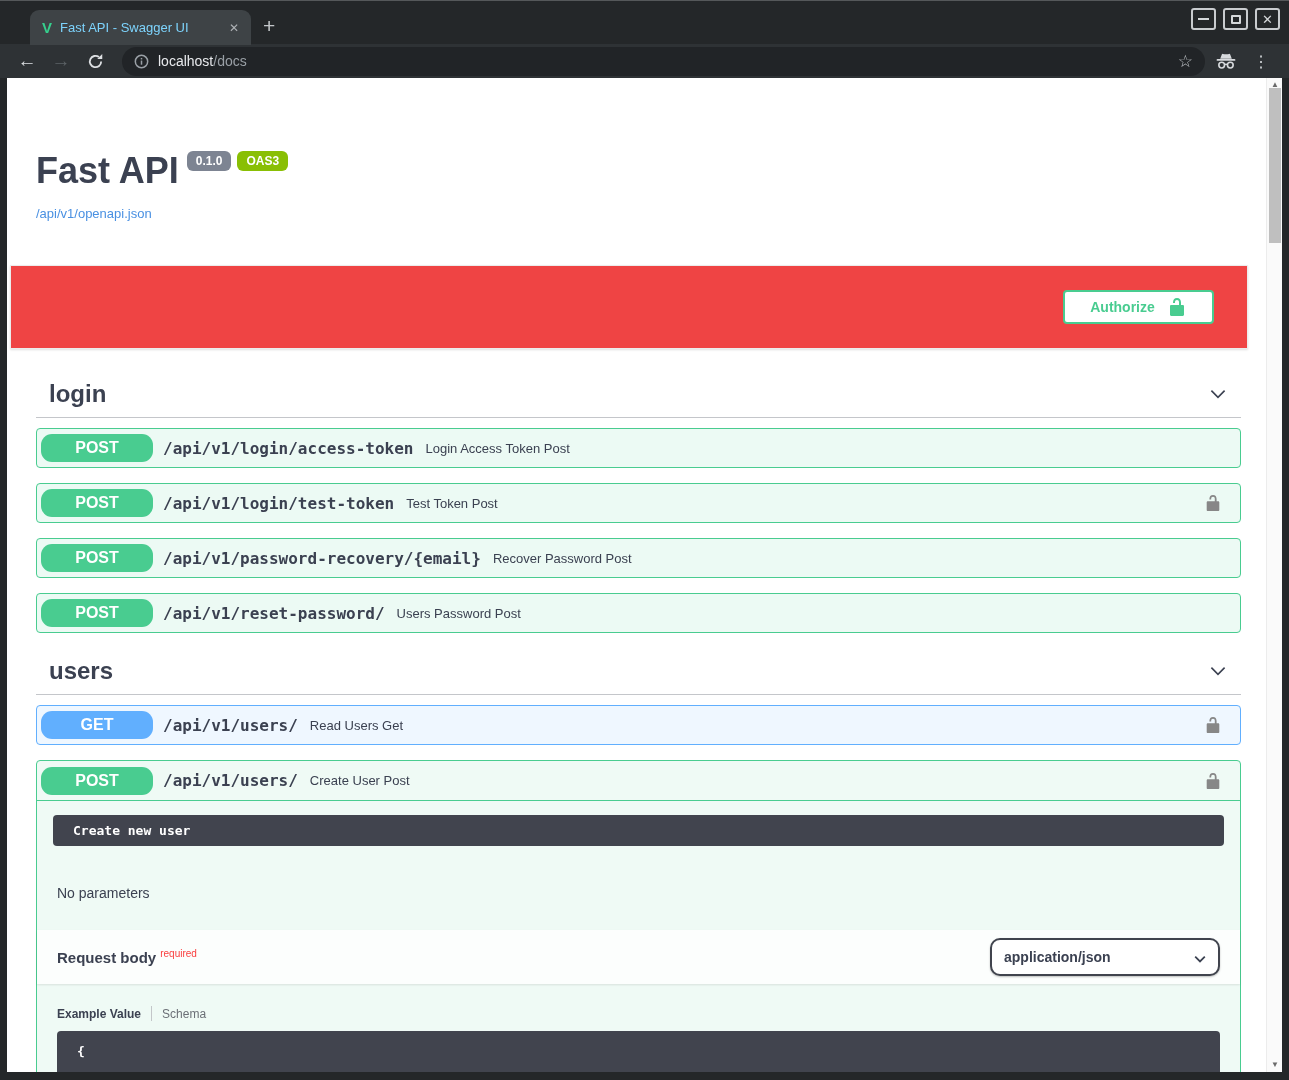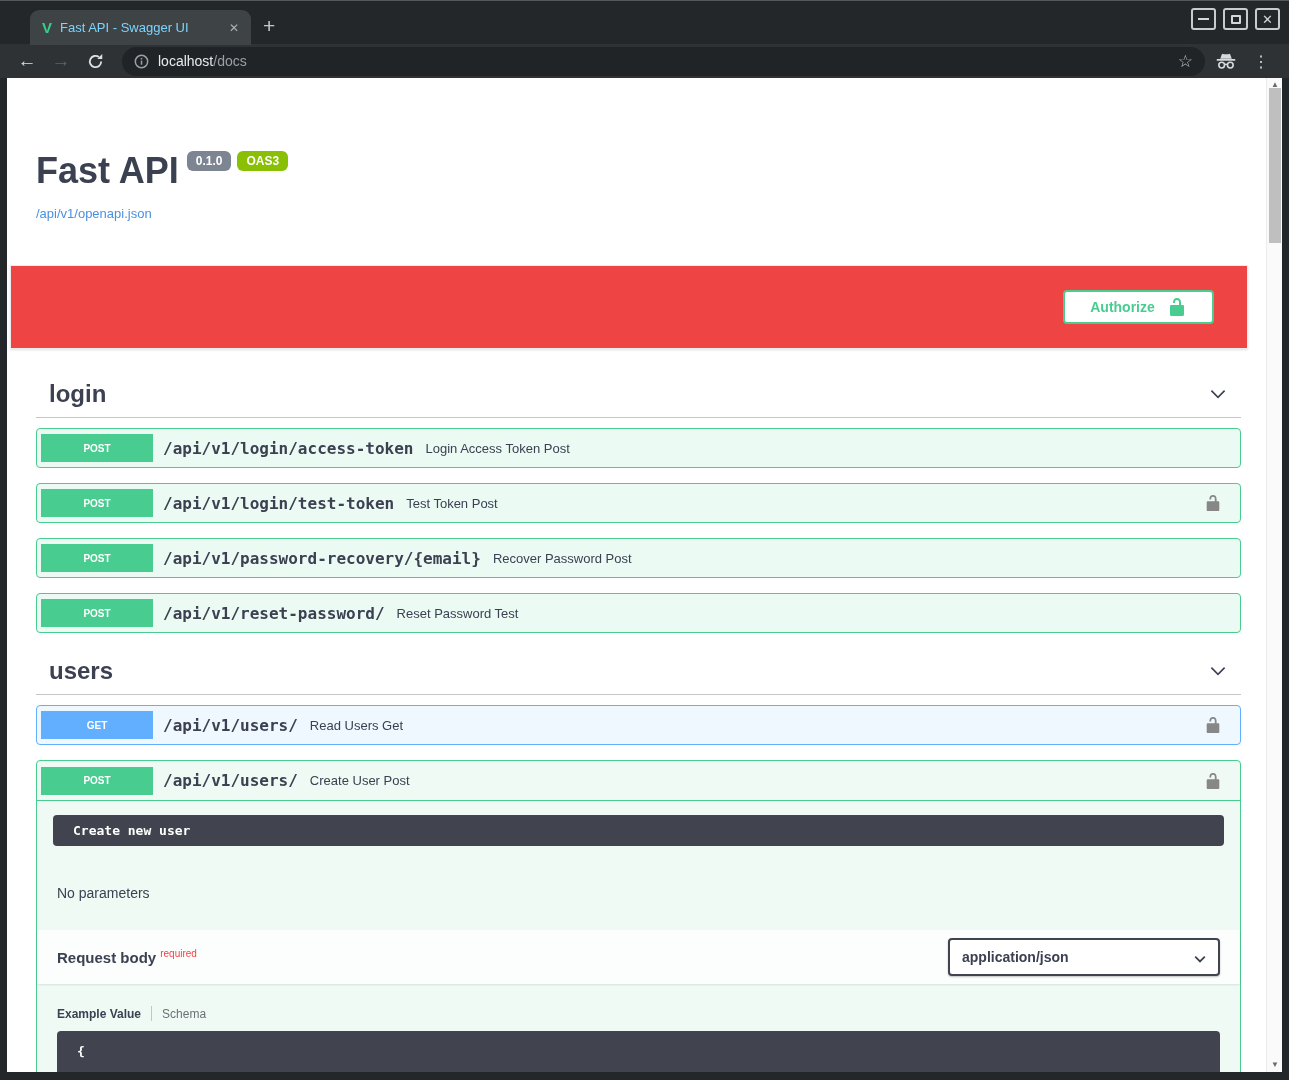--- a/index.html
+++ b/index.html
@@ -90,21 +90,21 @@
   .section-title { font-size:24px; font-weight:bold; color:#3b4151; }
   .section-body { margin-top:10px; }
   
   .oprow {
     border-radius:4px; margin-bottom:15px; height:40px;
     display:flex; align-items:center; padding: 0 18px 0 4px;
   }
   .oprow-post { background:rgba(73,204,144,.1); border:1px solid #49cc90; }
   .oprow-get  { background:rgba(97,175,254,.1); border:1px solid #61affe; }
   .method-badge {
-    width:112px; height:28px; border-radius:0; color:#fff; font-weight:bold; font-size:10px;
+    width:112px; height:28px; border-radius:11px; color:#fff; font-weight:bold; font-size:16px;
     display:flex; align-items:center; justify-content:center; flex:0 0 auto;
   }
   .m-post { background:#49cc90; }
   .m-get { background:#61affe; }
   .op-path {
     font-family:"DejaVu Sans Mono", monospace; font-weight:bold; font-size:16px;
     color:#3b4151; margin:0 12px 0 10px; white-space:nowrap;
   }
   .op-summary { font-size:13px; color:#3b4151; white-space:nowrap; }
   .row-lock { margin-left:auto; display:flex; }
@@ -129,22 +129,22 @@
     content:""; position:absolute; left:0; bottom:-14px; width:100%; height:4px; background:#49cc90;
   }
   .btn-tryit {
     background:#fff; border:2px solid #878c92; border-radius:4px; color:#3b4151;
     font-weight:bold; font-size:14px; padding:5px 26px;
   }
   .no-params { padding:25px 20px 29px; font-size:14px; color:#3b4151; }
   .reqbody-label { font-size:15px; font-weight:bold; color:#3b4151; }
   .required-star { color:#f93e3e; font-size:10px; vertical-align:6px; margin-left:4px; }
   .media-select {
-    position:relative; width:272px; height:38px; background:#fff;
-    border:2px solid #41444e; border-radius:4px; box-shadow:0 1px 2px rgba(0,0,0,.25);
+    position:relative; width:230px; height:38px; background:#fff;
+    border:2px solid #41444e; border-radius:10px; box-shadow:0 1px 2px rgba(0,0,0,.25);
     display:flex; align-items:center; padding:0 36px 0 12px;
     font-size:14px; font-weight:bold; color:#3b4151;
   }
   .media-select .chev { position:absolute; right:10px; top:11px; }
   .example-area { padding:22px 20px 0; }
   .model-tabs { display:flex; align-items:center; gap:0; }
   .tab-example { font-size:12px; font-weight:bold; color:#3b4151; padding-right:10px; }
   .tab-sep { width:1px; height:15px; background:#c3c6c9; }
   .tab-schema { font-size:12px; color:#6b6f76; padding-left:10px; }
   .code-block {
@@ -249,21 +249,21 @@
             </span>
           </div>
           <div class="oprow oprow-post">
             <span class="method-badge m-post">POST</span>
             <span class="op-path">/api/v1/password-recovery/{email}</span>
             <span class="op-summary">Recover Password Post</span>
           </div>
           <div class="oprow oprow-post">
             <span class="method-badge m-post">POST</span>
             <span class="op-path">/api/v1/reset-password/</span>
-            <span class="op-summary">Reset Password Test</span>
+            <span class="op-summary">Users Password Post</span>
           </div>
         </div>
       </div>
 
       <div class="section" style="margin-top:14px;">
         <div class="section-header">
           <span class="section-title">users</span>
           <svg class="chev-svg" width="22" height="22" viewBox="0 0 20 20">
             <path d="M4 7l6 6 6-6" fill="none" stroke="#3b4151" stroke-width="1.5"></path>
           </svg>

